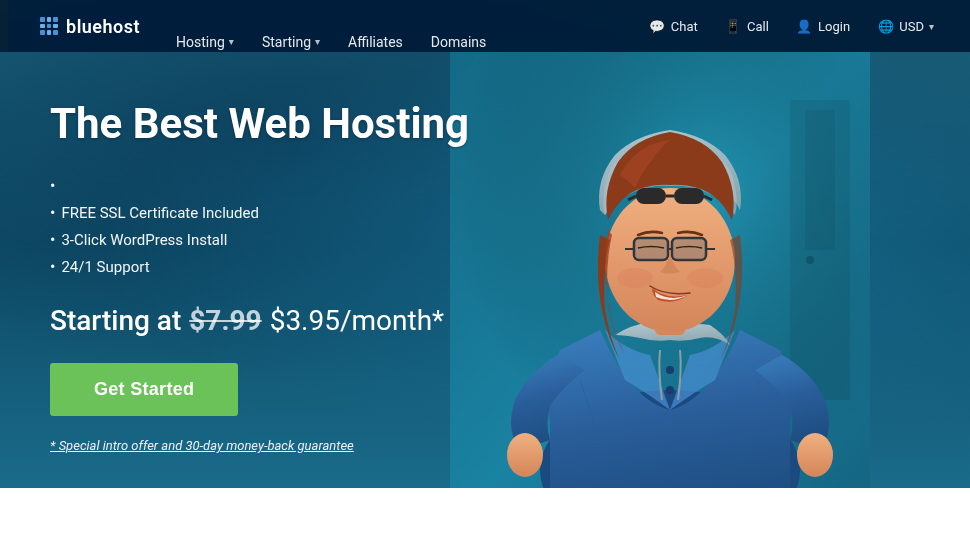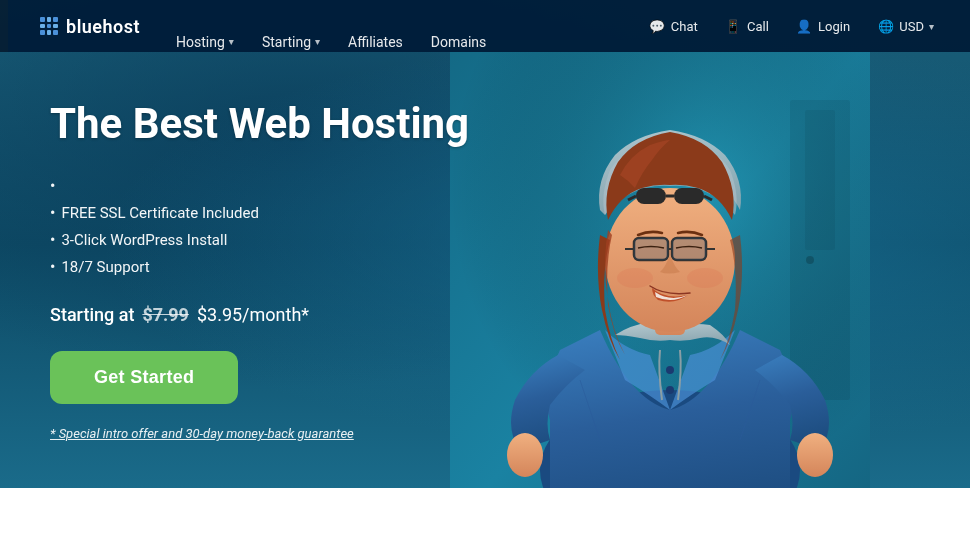--- a/index.html
+++ b/index.html
@@ -181,21 +181,21 @@
       gap: 6px;
     }
 
     .bullet {
       color: rgba(255,255,255,0.95);
       font-size: 16px;
     }
 
     .hero-pricing {
       color: #fff;
-      font-size: 18px;
+      font-size: 28px;
       font-weight: 500;
       margin-bottom: 26px;
       display: flex;
       align-items: center;
       gap: 8px;
     }
 
     .price-old {
       text-decoration: line-through;
       color: rgba(255,255,255,0.75);
@@ -207,21 +207,21 @@
       font-weight: 400;
     }
 
     .hero-cta {
       background: #6ac259;
       color: #fff;
       border: none;
       padding: 16px 44px;
       font-size: 18px;
       font-weight: 600;
-      border-radius: 12px;
+      border-radius: 3px;
       cursor: pointer;
       display: inline-block;
       margin-bottom: 22px;
       letter-spacing: 0.3px;
     }
 
     .hero-disclaimer {
       color: rgba(255,255,255,0.9);
       font-size: 13px;
       text-decoration: underline;
@@ -373,21 +373,21 @@
       <li>
         <span class="bullet">•</span>
         <span>FREE SSL Certificate Included</span>
       </li>
       <li>
         <span class="bullet">•</span>
         <span>3-Click WordPress Install</span>
       </li>
       <li>
         <span class="bullet">•</span>
-        <span>18/7 Support</span>
+        <span>24/1 Support</span>
       </li>
     </ul>
 
     <div class="hero-pricing">
       <span>Starting at</span>
       <span class="price-old">$7.99</span>
       <span class="price-new">$3.95/month*</span>
     </div>
 
     <button class="hero-cta">Get Started</button>

